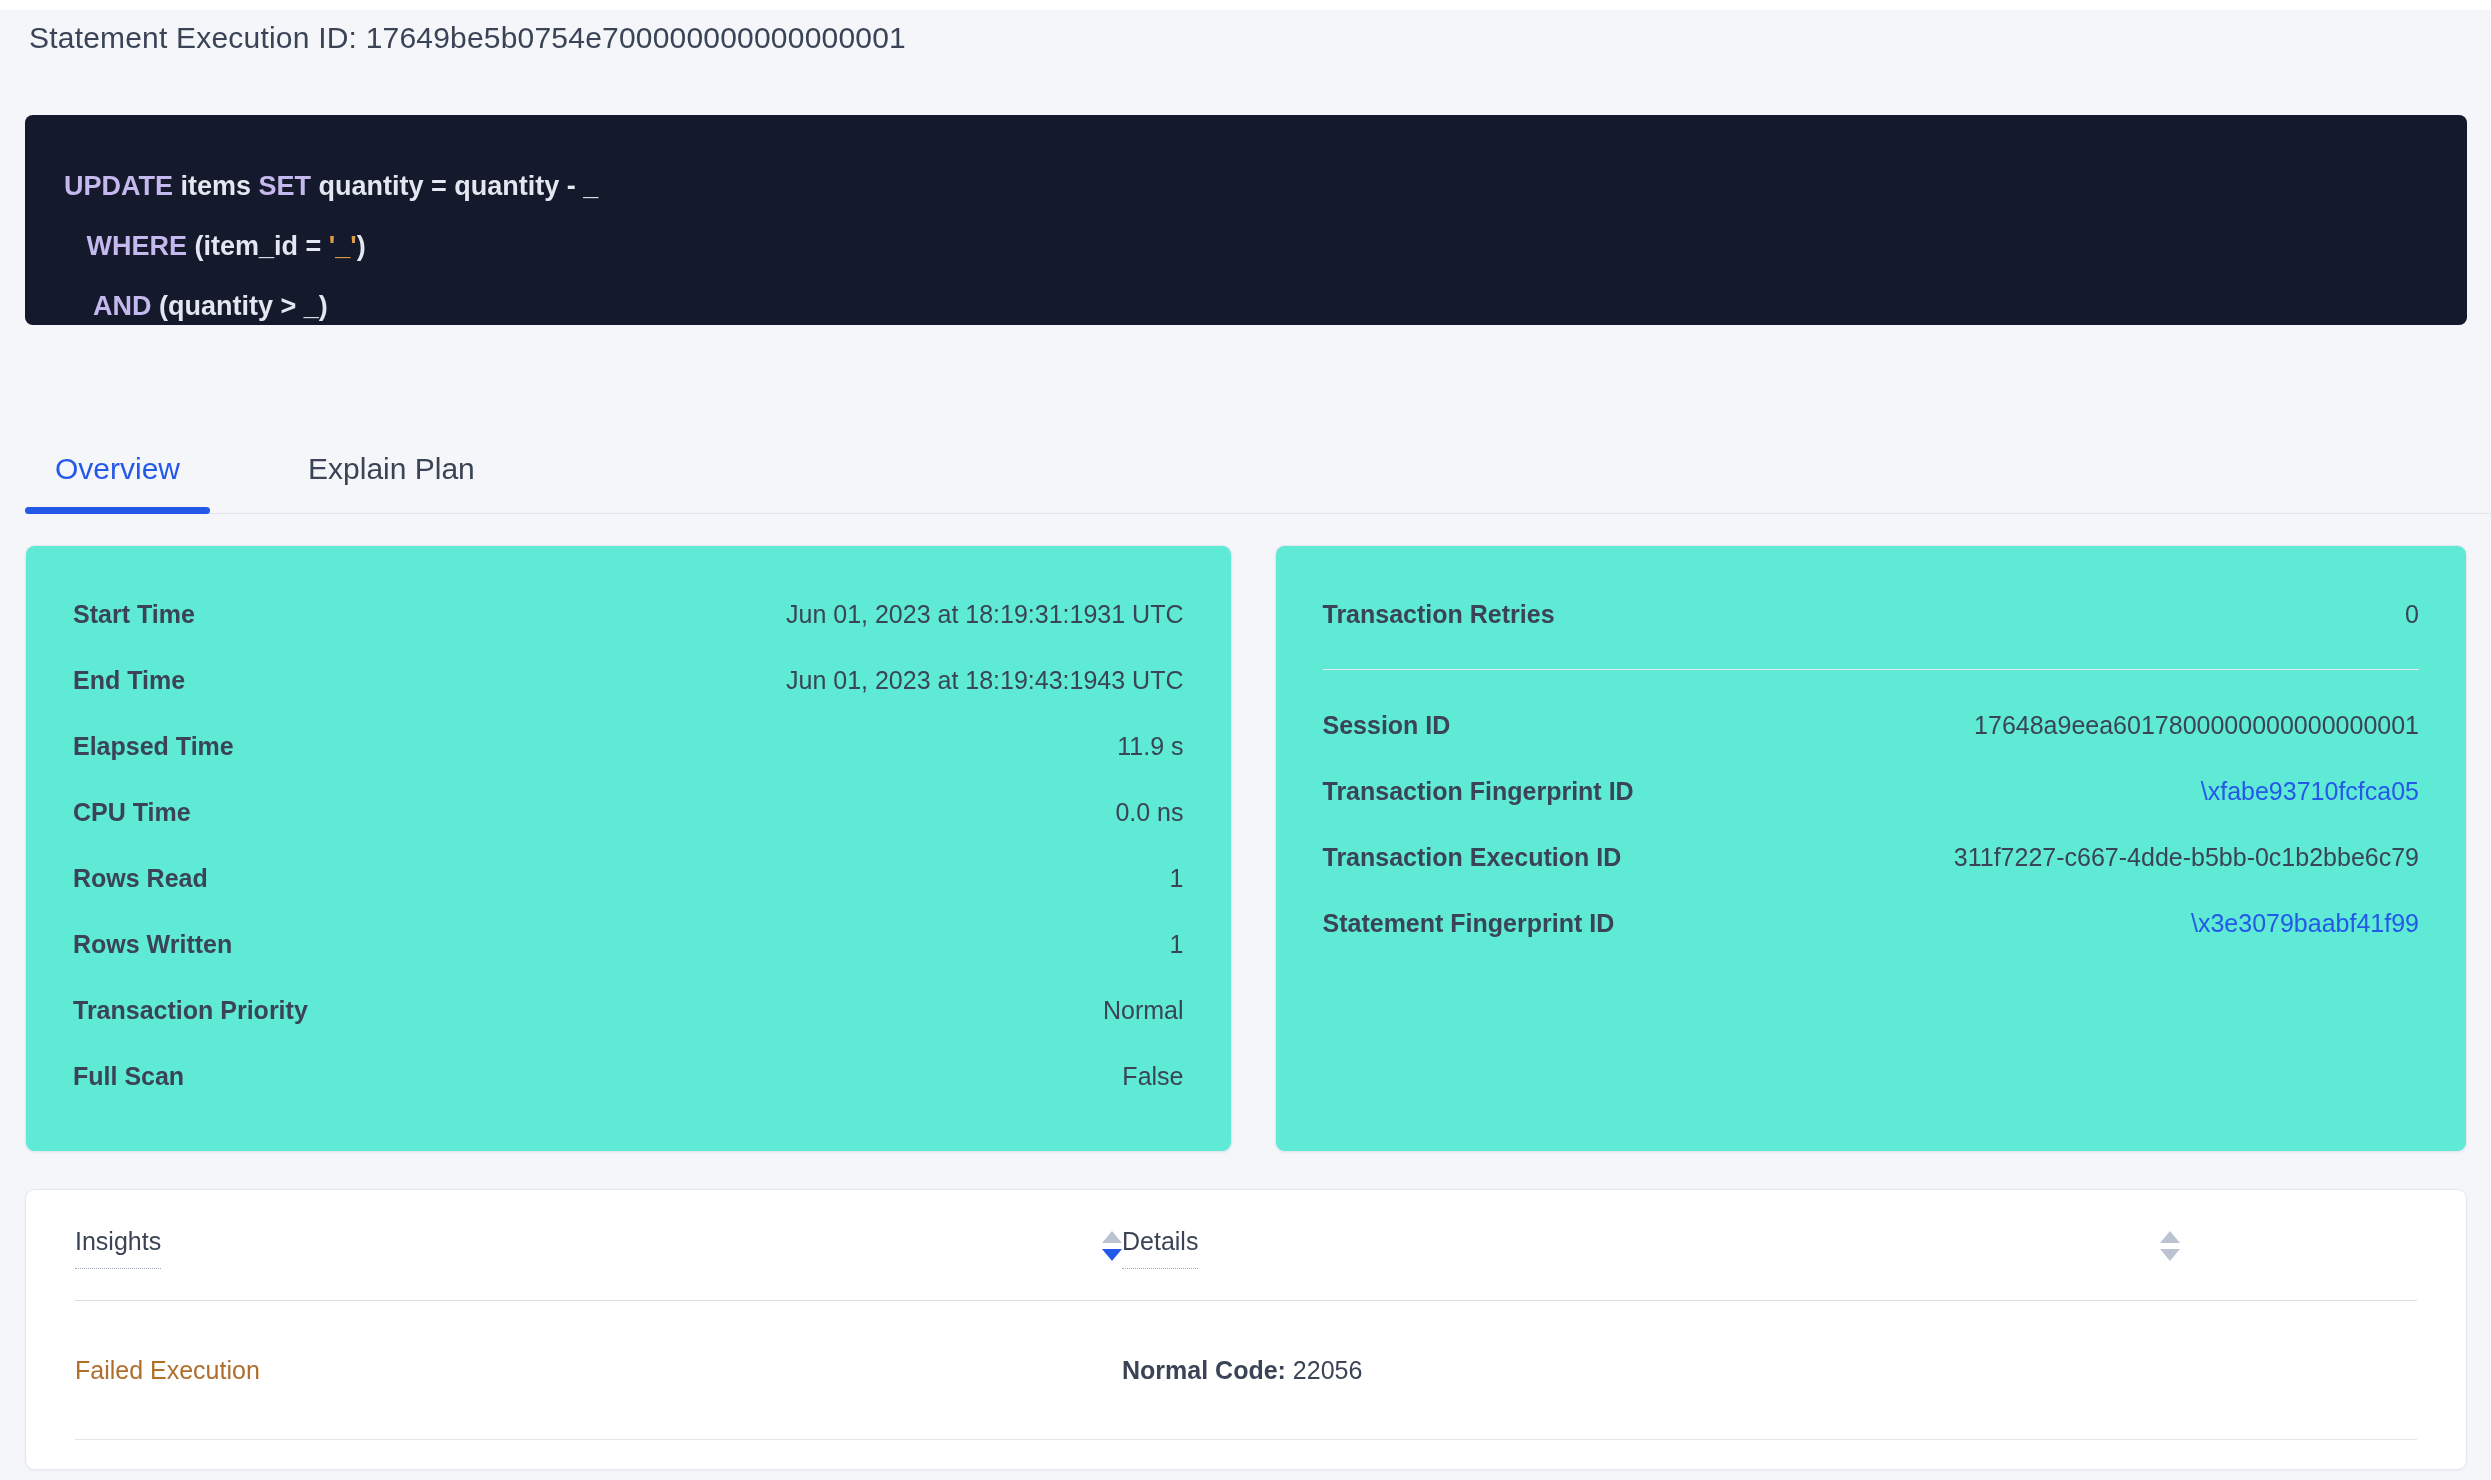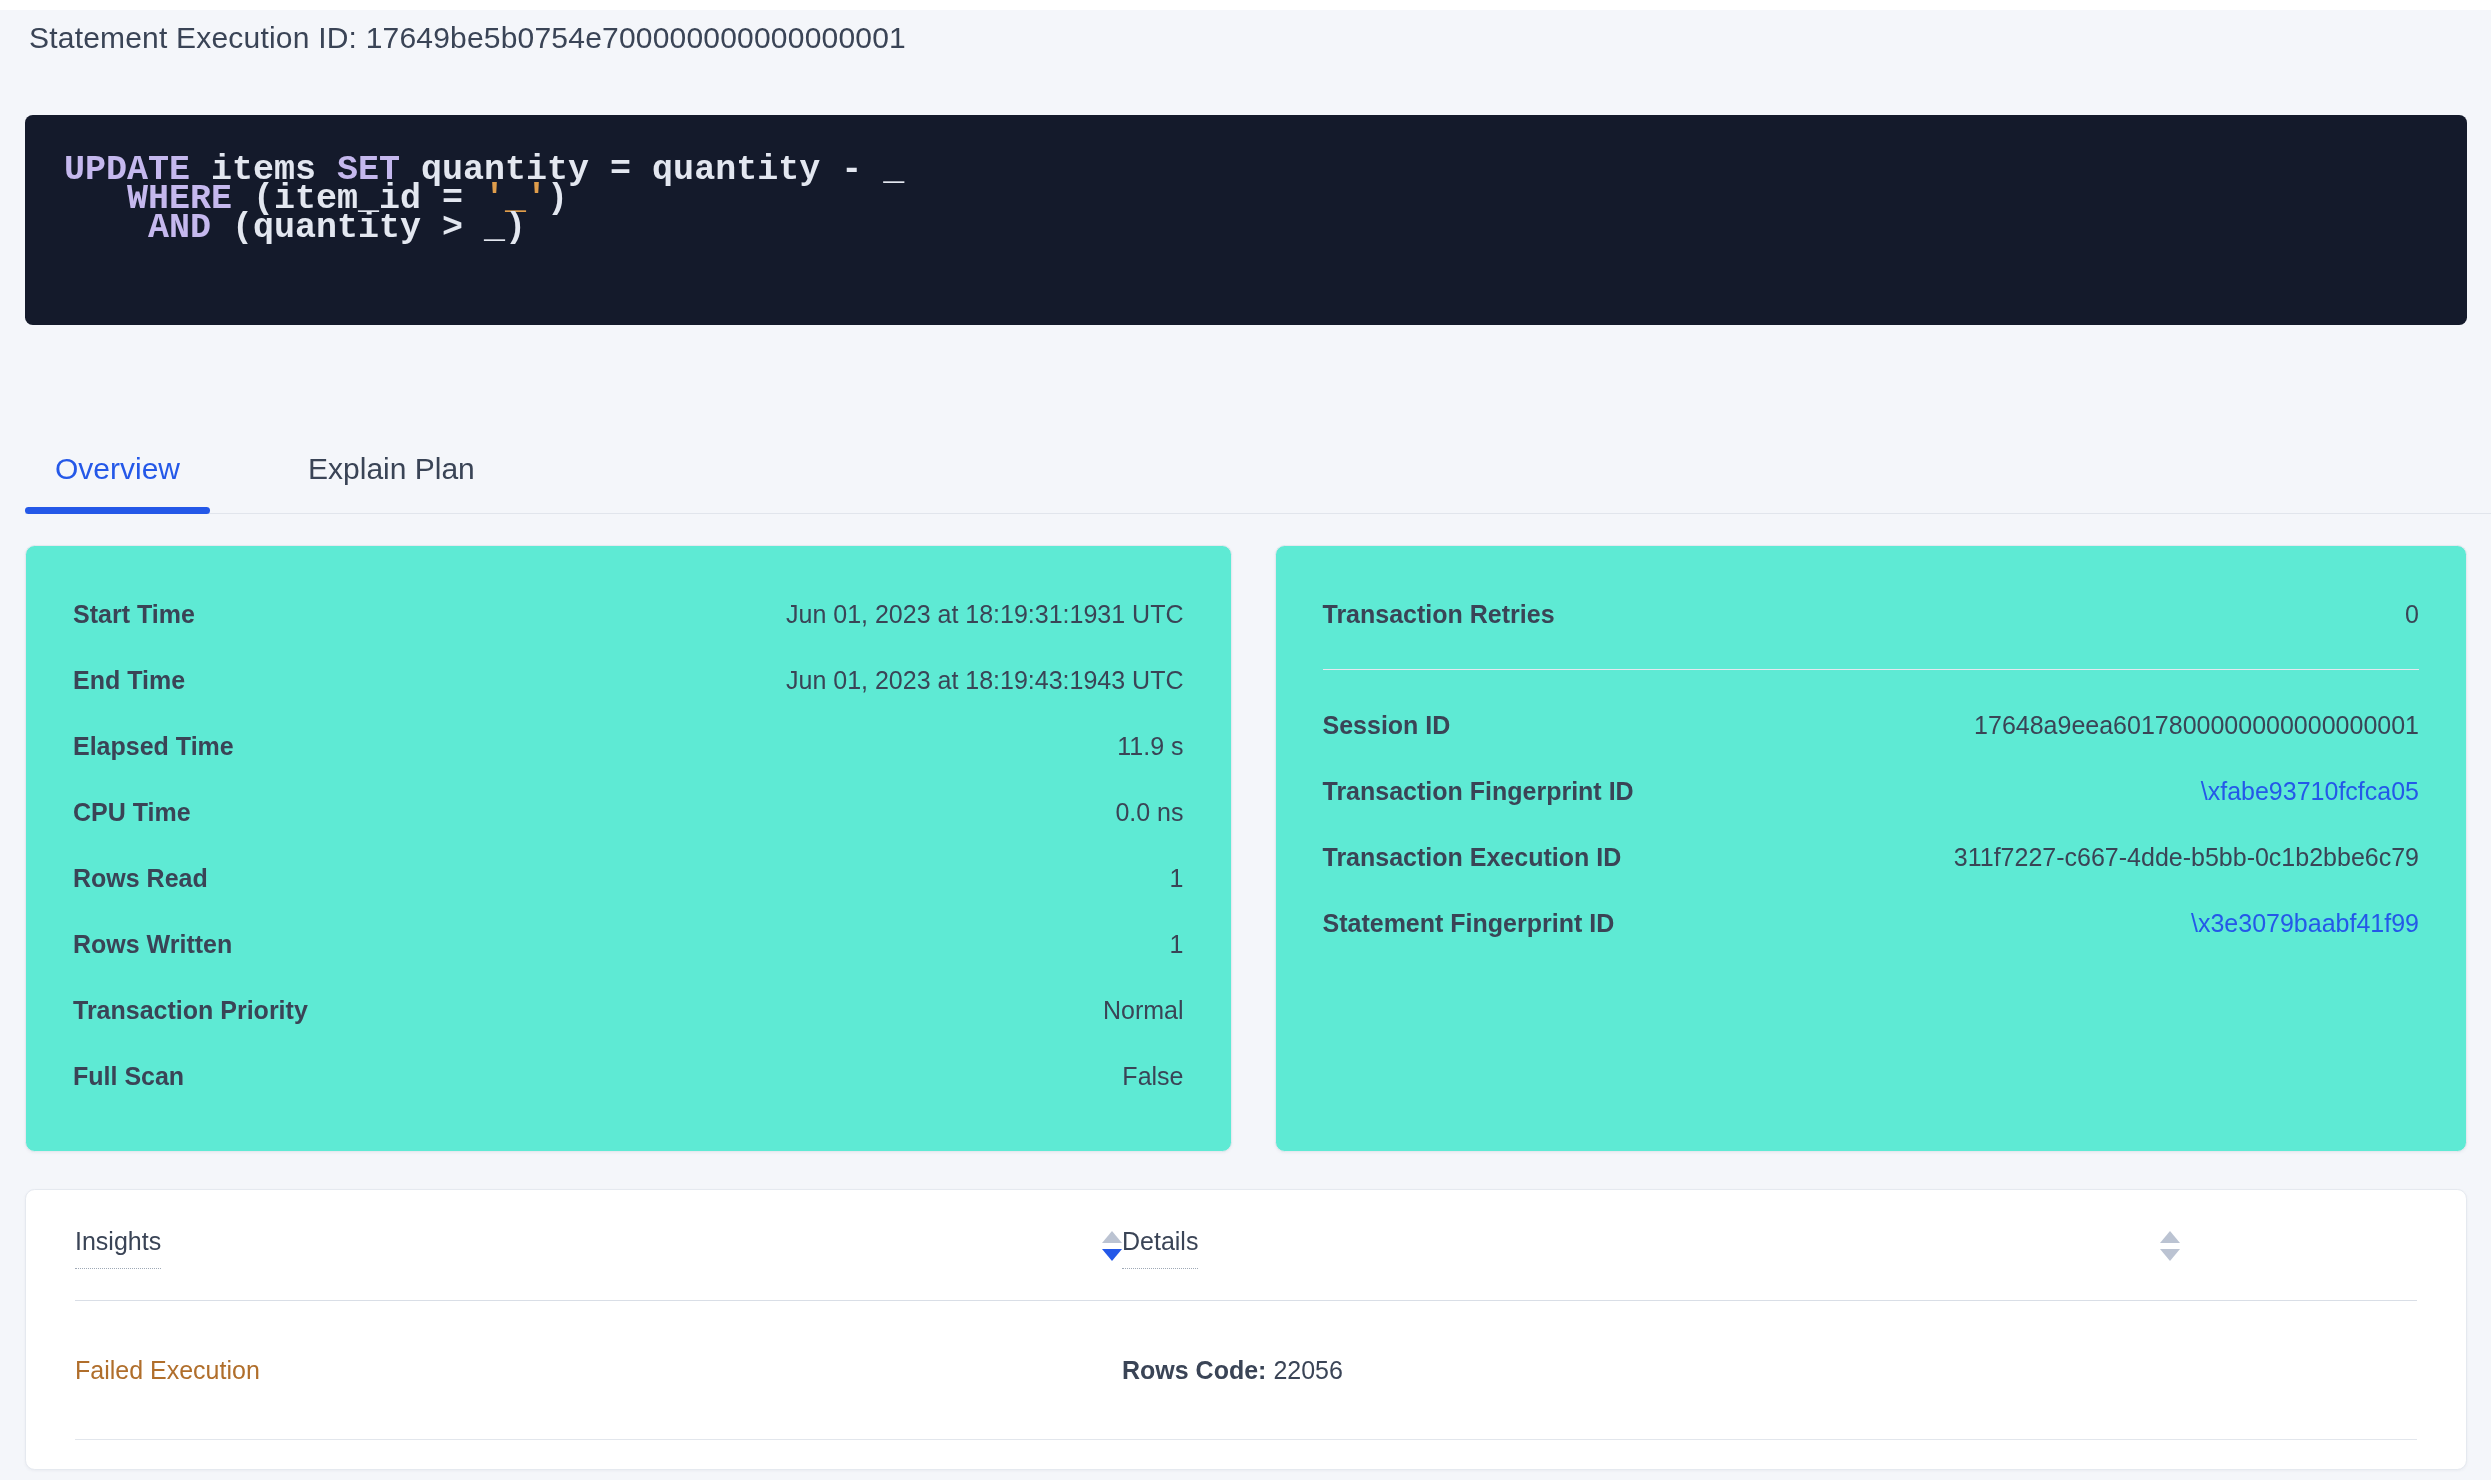--- a/index.html
+++ b/index.html
@@ -25,23 +25,23 @@
   
   .sql-box {
     margin: 55px 25px 0 25px;
     height: 210px;
     box-sizing: border-box;
     background: #141A2B;
     border-radius: 7.8px;
     padding: 41px 39px;
   }
   .sql-code {
-    font-family: Liberation Mono, monospace;
-    font-size: 35px; font-weight: 600;
-    line-height: 29px;
+    font-family: Liberation Sans, sans-serif;
+    font-size: 27px; font-weight: 600;
+    line-height: 60px;
     white-space: pre;
     color: #E3E7F0;
   }
   .tok-kw  { color: #C5B8EE; }
   .tok-str { color: #E09D4B; }
 
   
   .tabs {
     display: flex;
     margin: 118px 0 0 25px;
@@ -246,19 +246,19 @@
           <span class="tri-up"></span>
           <span class="tri-down"></span>
         </span>
       </div>
       <div></div>
     </div>
 
     <div class="tbl-row">
       <div class="insight-failed">Failed Execution</div>
       <div>
-        <span class="detail-label">Rows Code:</span><span class="detail-value"> 22056</span>
+        <span class="detail-label">Normal Code:</span><span class="detail-value"> 22056</span>
       </div>
       <div></div>
     </div>
   </div>
 </div>
 
 
 </body></html>

